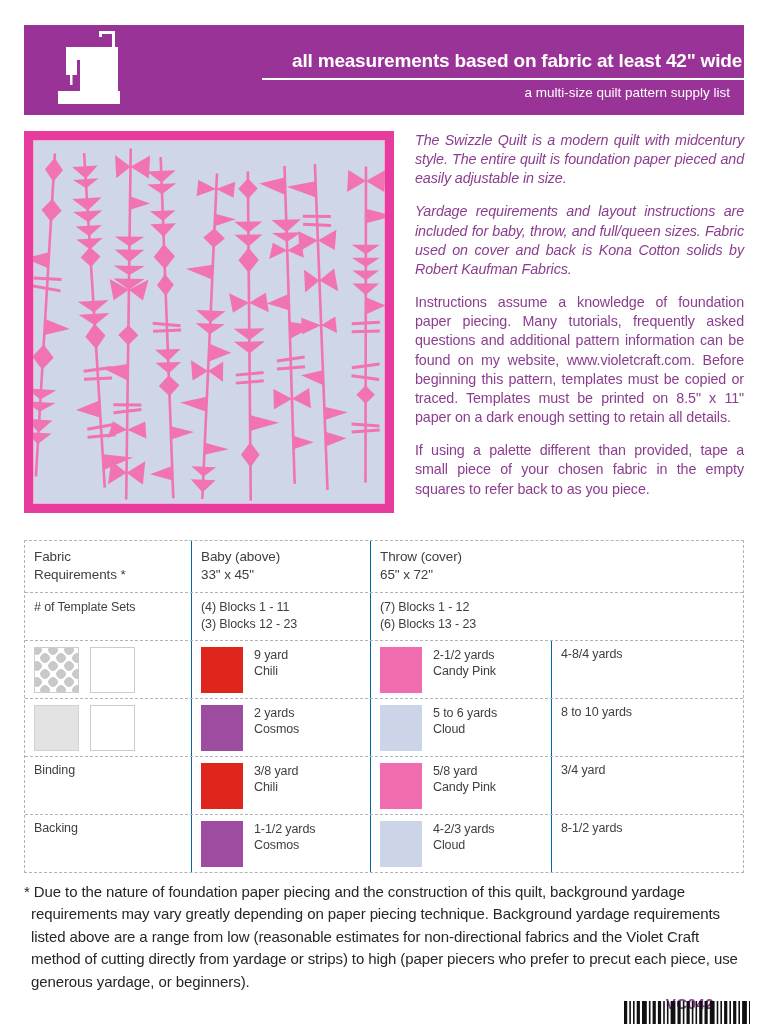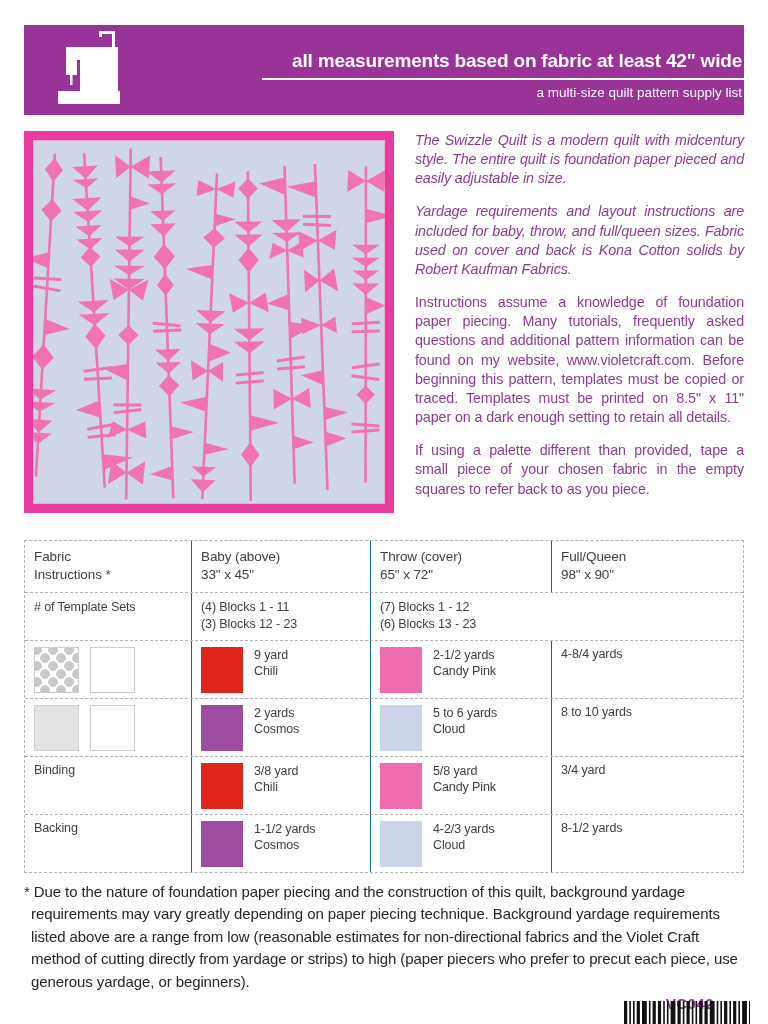--- a/index.html
+++ b/index.html
@@ -8,21 +8,21 @@
   .page { width:720px; margin:0 auto; padding-top:25px; position:relative; }
 
   
   .banner { height:90px; background:#9a3397; display:flex; align-items:center; position:relative; }
   .machine-wrap { margin-left:34px; width:66px; height:78px; flex:0 0 auto; }
   .banner-right { position:absolute; right:0; top:10px; bottom:0; width:482px;
     display:flex; flex-direction:column; justify-content:center; }
   .banner-line1 { color:#fff; font-weight:bold; font-size:19px; letter-spacing:-0.2px;
     text-align:right; padding-right:2px; }
   .banner-rule { height:2px; background:#fff; margin:6px 0 5px 0; }
-  .banner-line2 { color:#fff; font-size:13.5px; text-align:right; padding-right:2px; }
+  .banner-line2 { color:#fff; font-size:13.5px; text-align:right; padding-right:14px; }
 
   
   .hero { display:flex; margin-top:16px; }
   .quilt-frame { width:370px; height:382px; flex:0 0 auto; background:#cfd6e7;
     border:9px solid #e73b9d; box-shadow: inset 0 0 0 1px #f6a9d2; }
   .quilt-frame svg { display:block; width:100%; height:100%; }
   .intro { flex:1; margin-left:21px; color:#8c3d90; font-size:14.3px; line-height:1.34;
     text-align:justify; }
   .intro p { margin-bottom:14px; letter-spacing:-0.1px; }
   .intro p.it { font-style:italic; }
@@ -246,33 +246,29 @@
       <p>Instructions assume a knowledge of foundation paper piecing. Many tutorials, frequently asked questions and additional pattern information can be found on my website, www.violetcraft.com. Before beginning this pattern, templates must be copied or traced. Templates must be printed on 8.5" x 11" paper on a dark enough setting to retain all details.</p>
       <p>If using a palette different than provided, tape a small piece of your chosen fabric in the empty squares to refer back to as you piece.</p>
     </div>
   </div>
 
   <div class="supply-table">
 
     <div class="t-row t-head">
       <div class="t-cell">
         <div>Fabric</div>
-          <div>Instructions *</div>
+          <div>Requirements *</div>
       </div>
       <div class="t-cell">
         <div>Baby (above)</div>
           <div>33" x 45"</div>
       </div>
       <div class="t-cell">
         <div>Throw (cover)</div>
           <div>65" x 72"</div>
-      </div>
-      <div class="t-cell">
-        <div>Full/Queen</div>
-          <div>98" x 90"</div>
       </div>
     </div>
 
     <div class="t-row row-template">
       <div class="t-cell"># of Template Sets</div>
       <div class="t-cell">
         <div>(4) Blocks 1 - 11</div>
           <div>(3) Blocks 12 - 23</div>
       </div>
       <div class="t-cell">

